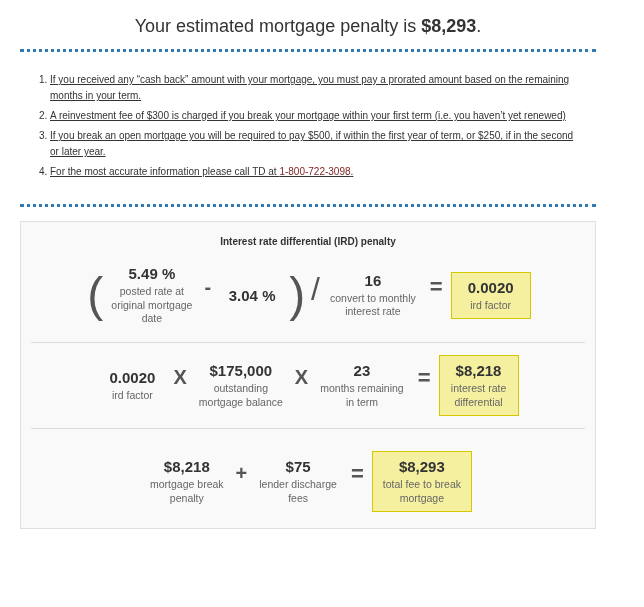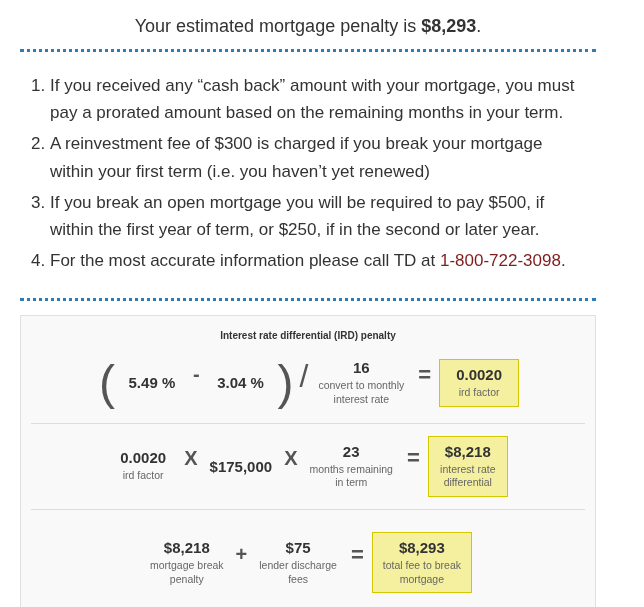--- a/index.html
+++ b/index.html
@@ -25,22 +25,23 @@
       font-weight: bold;
     }
     .divider-dots {
       border: none;
       border-top: 3px dotted #2e7bb5;
       margin: 10px 0;
     }
     .notes-list {
       padding: 10px 14px 10px 30px;
       color: #333;
-      font-size: 17px;
+      font-size: 10px;
       line-height: 1.6;
+      text-decoration: underline;
     }
     .notes-list li {
       margin-bottom: 4px;
     }
     .notes-list a {
       color: #7f1d1d;
       text-decoration: none;
     }
     .ird-section {
       margin-top: 14px;
@@ -155,20 +156,21 @@
   <hr class="divider-dots">
 
   <div class="ird-section">
     <div class="ird-title">Interest rate differential (IRD) penalty</div>
 
     <div class="formula-row">
       <span class="paren">(</span>
 
       <div class="formula-box">
         <span class="value">5.49 %</span>
+        <span class="label">posted rate at<br>original mortgage<br>date</span>
       </div>
 
       <span class="operator">-</span>
 
       <div class="formula-box">
         <span class="value">3.04 %</span>
       </div>
 
       <span class="paren">)</span>
       <span class="divider-slash">/</span>
@@ -191,20 +193,21 @@
     <div class="formula-row-2 formula-row">
       <div class="formula-box">
         <span class="value">0.0020</span>
         <span class="label">ird factor</span>
       </div>
 
       <span class="operator">X</span>
 
       <div class="formula-box">
         <span class="value">$175,000</span>
+        <span class="label">outstanding<br>mortgage balance</span>
       </div>
 
       <span class="operator">X</span>
 
       <div class="formula-box">
         <span class="value">23</span>
         <span class="label">months remaining<br>in term</span>
       </div>
 
       <span class="equals">=</span>

